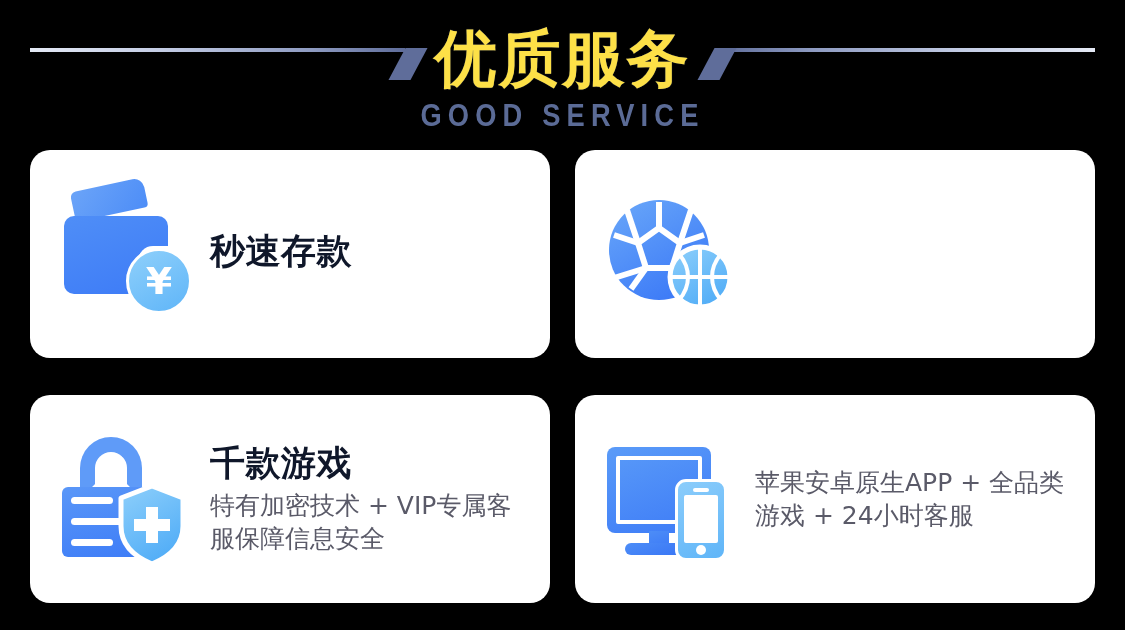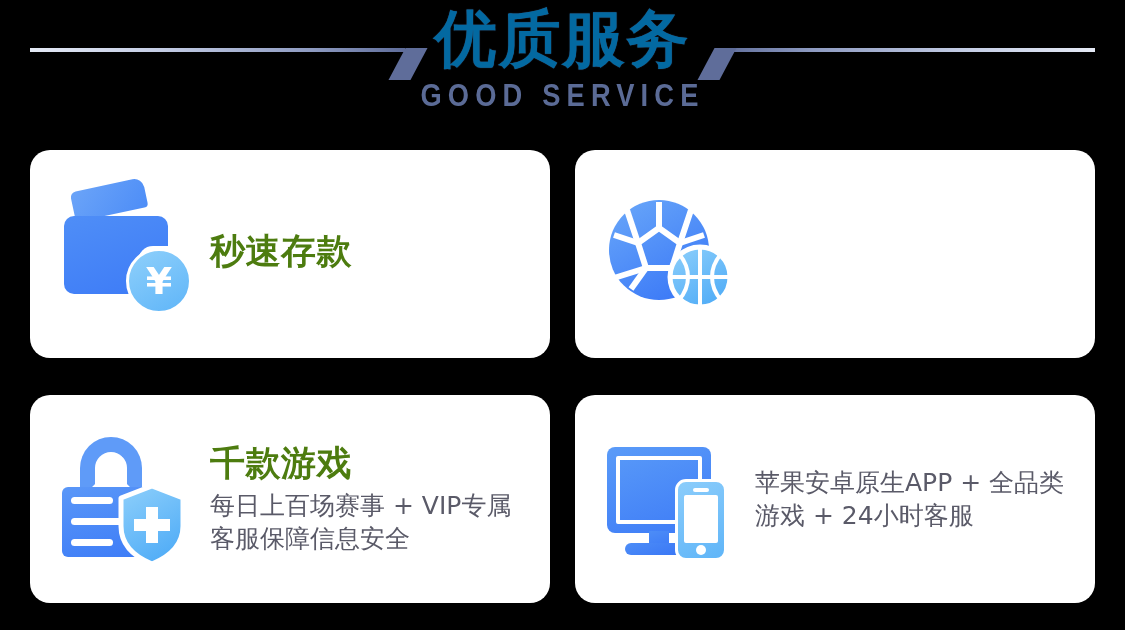--- a/index.html
+++ b/index.html
@@ -25,27 +25,27 @@
   }
   .header-center {
     position: absolute;
     left: 0;
     top: 0;
     width: 1125px;
     text-align: center;
   }
   .title-cn {
     margin: 0;
-    padding-top: 8px;
+    padding-top: 28px;
     font-family: "DejaVu Sans", "Liberation Sans", sans-serif;
     font-size: 62px;
     font-weight: 700;
     line-height: 1.0;
     letter-spacing: 2px;
-    color: #0369a1;
+    color: #fde047;
     text-shadow: 0 0 1px rgba(95,109,154,0.7);
   }
   .title-en {
     margin: 0;
     padding-top: 8px;
     font-family: "Liberation Sans", "DejaVu Sans", sans-serif;
     font-size: 31px;
     font-weight: 700;
     letter-spacing: 7px;
     color: #5b6b96;
@@ -118,21 +118,21 @@
     margin-right: 14px;
   }
   .card-text {
     flex: 1 1 auto;
     min-width: 0;
   }
   .card-title {
     font-family: "DejaVu Sans", "Liberation Sans", sans-serif;
     font-size: 35px;
     font-weight: 700;
-    color: #4d7c0f;
+    color: #0f172a;
     line-height: 1.15;
     letter-spacing: 0.5px;
     margin: 0 0 6px 0;
     white-space: nowrap;
   }
   .card-desc {
     font-family: "DejaVu Sans", "Liberation Sans", sans-serif;
     font-size: 25px;
     font-weight: 400;
     color: #5a5a68;
@@ -428,21 +428,21 @@
             <stop offset="0" stop-color="#8fd0fb"></stop>
             <stop offset="1" stop-color="#53aef7"></stop>
           </linearGradient>
         </defs>
         <path d="M36,3 L67,15 L67,43 C67,62 53,74 36,81 C19,74 5,62 5,43 L5,15 Z" fill="url(#shg)" stroke="#ffffff" stroke-width="5" stroke-linejoin="round"></path>
         <path d="M30,24 L42,24 L42,36 L54,36 L54,48 L42,48 L42,60 L30,60 L30,48 L18,48 L18,36 L30,36 Z" fill="#ffffff"></path>
       </svg>
     </div>
     <div class="card-text">
       <div class="card-title">千款游戏</div>
-      <div class="card-desc">每日上百场赛事 + VIP专属客服保障信息安全</div>
+      <div class="card-desc">特有加密技术 + VIP专属客服保障信息安全</div>
     </div>
   </div>
 
   <div class="card">
     <div class="card-icon">
       <div class="monitor"></div>
       <div class="monitor-neck"></div>
       <div class="monitor-base"></div>
       <div class="phone">
         <div class="phone-speaker"></div>

